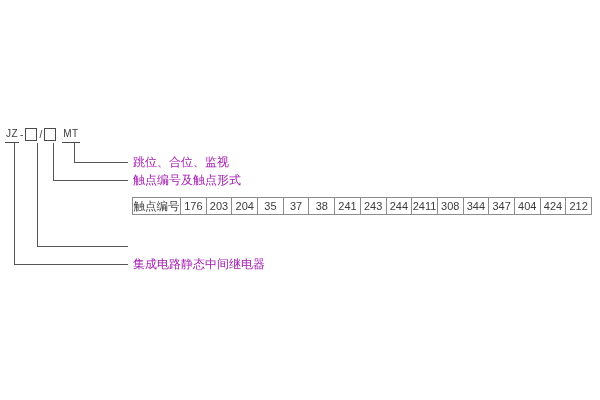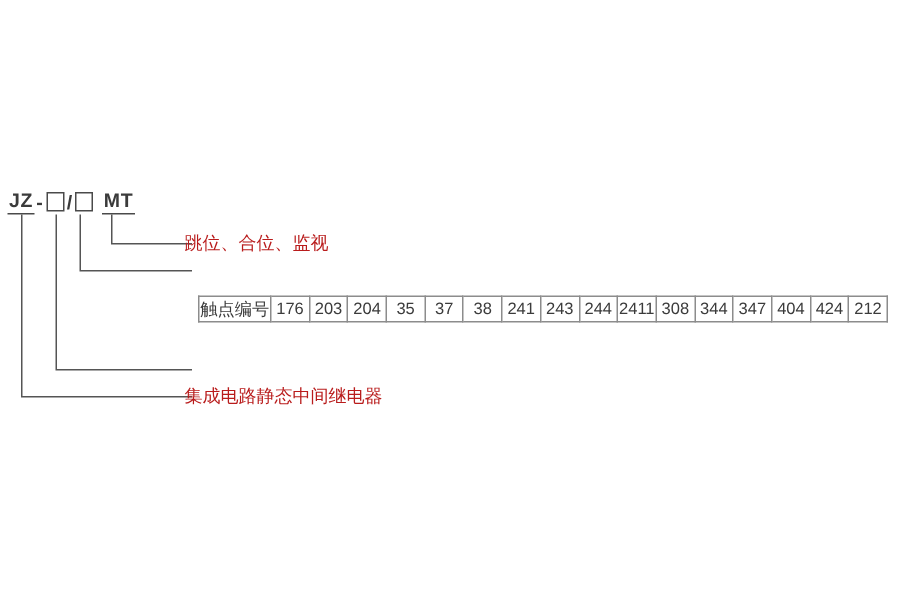--- a/index.html
+++ b/index.html
@@ -17,22 +17,22 @@
     color: #3b3b3b;
   }
   
   .model-row {
     position: absolute;
     left: 5px;
     top: 127px;
     height: 16px;
     display: flex;
     align-items: center;
-    font-size: 13px;
-    font-weight: bold;
+    font-size: 10px;
+    font-weight: normal;
     color: #3b3b3b;
     white-space: pre;
   }
   .underlined {
     display: inline-block;
     border-bottom: 1px solid #4a4a4a;
     padding: 0 1px 1px 1px;
     letter-spacing: 0.5px;
     line-height: 14px;
   }
@@ -46,24 +46,24 @@
     margin: 0 1px 2px 1px;
   }
   .sep { padding: 0 1px 1px 1px; line-height: 14px; }
   
   .vline, .hline { position: absolute; background: #555555; }
   .vline { width: 1px; }
   .hline { height: 1px; }
   
   .callout {
     position: absolute;
-    left: 123px;
+    left: 133px;
     font-size: 12px;
     line-height: 14px;
-    color: #b91c1c;
+    color: #a21caf;
     white-space: pre;
   }
   
   .spec-table {
     position: absolute;
     left: 132px;
     top: 197px;
     width: 460px;
     border-collapse: collapse;
     table-layout: fixed;
@@ -99,20 +99,21 @@
   <div class="vline" style="left:37px; top:143px; height:103px;"></div>
   <div class="vline" style="left:53px; top:143px; height:37px;"></div>
   <div class="vline" style="left:74px; top:143px; height:19px;"></div>
 
   <div class="hline" style="left:74px; top:162px; width:54px;"></div>
   <div class="hline" style="left:53px; top:180px; width:75px;"></div>
   <div class="hline" style="left:37px; top:246px; width:91px;"></div>
   <div class="hline" style="left:14px; top:264px; width:114px;"></div>
 
   <div class="callout" style="top:155px;">跳位、合位、监视</div>
+  <div class="callout" style="top:173px;">触点编号及触点形式</div>
   <div class="callout" style="top:257px;">集成电路静态中间继电器</div>
 
   <table class="spec-table">
     <colgroup>
       <col style="width:48px">
       <col>
         <col>
         <col>
         <col>
         <col>

